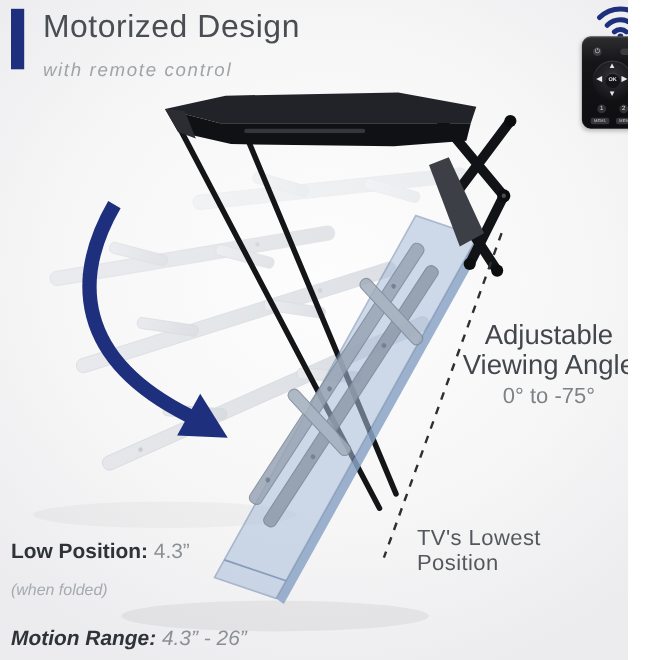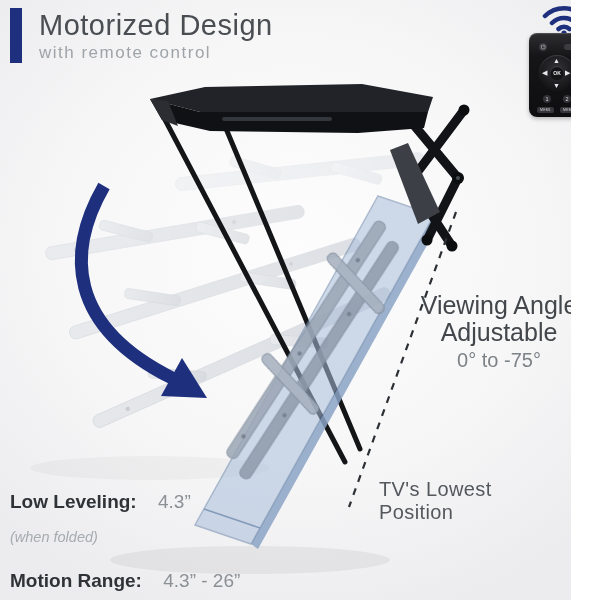--- a/index.html
+++ b/index.html
@@ -6,21 +6,21 @@
   body{font-family:"Liberation Sans",sans-serif;}
   .stage{
     position:relative;width:535px;height:600px;overflow:hidden;
     background:radial-gradient(ellipse 420px 380px at 52% 42%, #fdfdfd 0%, #f7f7f8 55%, #ececee 100%);
     padding-left:36px;
   }
   
   .header{position:absolute;left:10px;top:8px;display:flex;align-items:flex-start;}
   .accent-bar{width:12px;height:55px;background:#1e2f7d;margin-right:17px;}
   .title{font-size:29px;color:#4a4e52;font-weight:400;letter-spacing:.5px;line-height:34px;}
-  .subtitle{font-size:17px;color:#9fa4a8;font-weight:400;letter-spacing:1.5px;margin-top:1px;}
+  .subtitle{font-size:17px;color:#9fa4a8;font-weight:400;letter-spacing:1.5px;margin-top:12px;font-style:italic;}
   
   .wifi{position:absolute;left:541px;top:3px;width:46px;height:32px;}
   .remote{position:absolute;left:529px;top:33px;width:56px;height:84px;border-radius:8px;
     background:linear-gradient(180deg,#2e2e30 0%,#151517 28%,#0e0e10 100%);
     box-shadow:0 2px 4px rgba(0,0,0,.25), inset 0 1px 1px rgba(255,255,255,.18);}
   .r-toprow{position:absolute;left:0;top:10px;width:100%;display:flex;justify-content:space-between;padding:0 10px;box-sizing:border-box;}
   .r-power{width:8px;height:8px;border-radius:50%;background:#3c3c40;color:#cfd2d6;font-size:6px;line-height:8px;text-align:center;}
   .r-aux{width:11px;height:6px;border-radius:3px;background:#3c3c40;margin-top:1px;}
   .dpad{position:absolute;left:10px;top:22px;width:36px;height:36px;border-radius:50%;
     background:radial-gradient(circle at 50% 40%, #333338 0%, #1a1a1d 60%, #0a0a0c 100%);
@@ -35,23 +35,23 @@
   .r-num{width:8px;height:8px;border-radius:50%;background:#323236;color:#d8dadd;font-size:5.5px;line-height:8px;text-align:center;}
   .r-memrow{position:absolute;left:0;top:74px;width:100%;display:flex;justify-content:center;gap:6px;}
   .r-mem{width:17px;height:6px;border-radius:2px;background:#37373b;color:#cfd2d6;font-size:3.5px;line-height:6px;text-align:center;letter-spacing:.2px;}
   
   .viewing-angle{position:absolute;left:398px;top:292px;width:202px;text-align:center;}
   .va-line{font-size:25px;color:#43474b;line-height:27px;}
   .va-value{font-size:20px;color:#7d8286;line-height:27px;margin-top:1px;}
   .lowest{position:absolute;left:379px;top:478px;font-size:20px;color:#54585c;letter-spacing:.4px;}
   .specs{position:absolute;left:10px;top:491px;}
   .spec-row{font-size:19px;line-height:21px;}
-  .spec-row.r2{margin-top:25px;} .spec-row.r3{margin-top:14px;}
+  .spec-row.r2{margin-top:25px;font-style:italic;} .spec-row.r3{margin-top:14px;}
   .spec-label{color:#2f3337;font-weight:bold;}
-  .spec-value{color:#8b9095;margin-left:16px;}
+  .spec-value{color:#8b9095;}
   .spec-note{font-size:14.5px;color:#a6abb0;font-style:italic;margin-top:17px;}
   .art{position:absolute;left:0;top:0;pointer-events:none;}
 </style>
 </head>
 <body>
 
 <div class="stage">
 
   <svg class="art" width="600" height="600" viewBox="0 0 600 600">
     <defs>
@@ -180,30 +180,30 @@
       <div class="r-num">1</div>
       <div class="r-num">2</div>
     </div>
     <div class="r-memrow">
       <div class="r-mem">MEM1</div>
       <div class="r-mem">MEM2</div>
     </div>
   </div>
 
   <div class="viewing-angle">
+    <div class="va-line">Adjustable</div>
     <div class="va-line">Viewing Angle</div>
-    <div class="va-line">Adjustable</div>
     <div class="va-value">0° to -75°</div>
   </div>
 
   <div class="lowest">TV's Lowest Position</div>
 
   <div class="specs">
     <div class="spec-row">
-      <span class="spec-label">Low Leveling:</span>
+      <span class="spec-label">Low Position:</span>
       <span class="spec-value">4.3”</span>
     </div>
     <div class="spec-note">(when folded)</div>
     <div class="spec-row r2">
       <span class="spec-label">Motion Range:</span>
       <span class="spec-value">4.3” - 26”</span>
     </div>
     <div class="spec-row r3">
       <span class="spec-label">Screen Leveling:</span>
       <span class="spec-value">3°</span>

